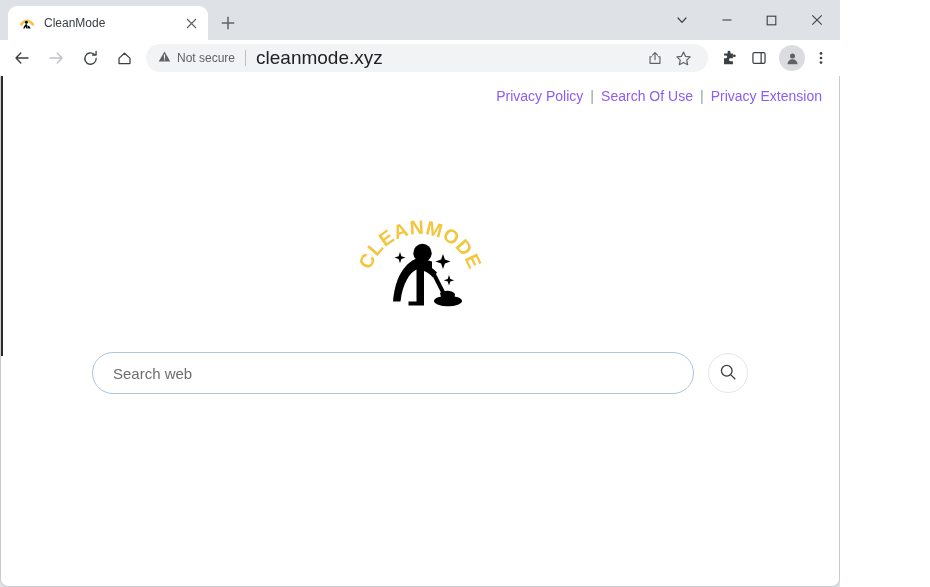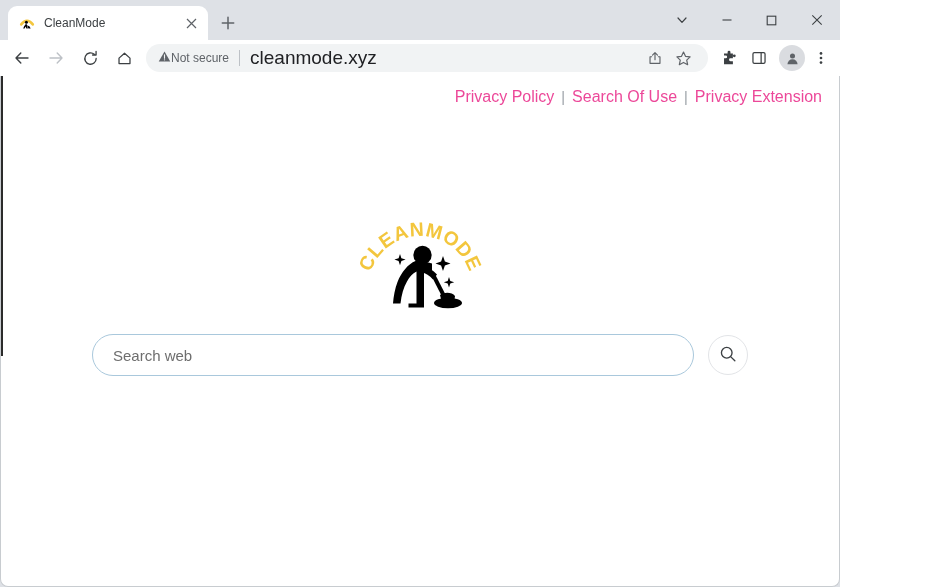--- a/index.html
+++ b/index.html
@@ -137,20 +137,21 @@
     min-width: 0;
   }
   .not-secure {
     display: flex;
     align-items: center;
     flex: 0 0 auto;
   }
   .not-secure-label {
     font-size: 12px;
     color: #5f6368;
+    margin-left: 6px;
     white-space: nowrap;
   }
   .omni-divider {
     width: 1px;
     height: 16px;
     background: #bdc1c6;
     margin: 0 10px;
     flex: 0 0 1px;
   }
   .omni-url {
@@ -228,22 +229,22 @@
   }
 
   .top-links {
     display: flex;
     justify-content: flex-end;
     align-items: center;
     padding: 12px 17px 0 0;
     gap: 0;
   }
   .top-link {
-    font-size: 16px;
-    color: #ec4899;
+    font-size: 14px;
+    color: #8b5cf6;
     text-decoration: none;
     white-space: nowrap;
   }
   .link-sep {
     font-size: 14.5px;
     color: #9aa0a6;
     padding: 0 7px;
   }
 
   .logo-wrap {
@@ -251,21 +252,21 @@
     display: flex;
     justify-content: center;
   }
   .logo {
     width: 130px;
     height: 116px;
     position: relative;
   }
 
   .search-row {
-    margin-top: 16px;
+    margin-top: 36px;
     display: flex;
     align-items: center;
     justify-content: center;
     gap: 14px;
   }
   .search-input {
     width: 602px;
     height: 42px;
     border: 1px solid #a9c8dc;
     border-radius: 21px;

